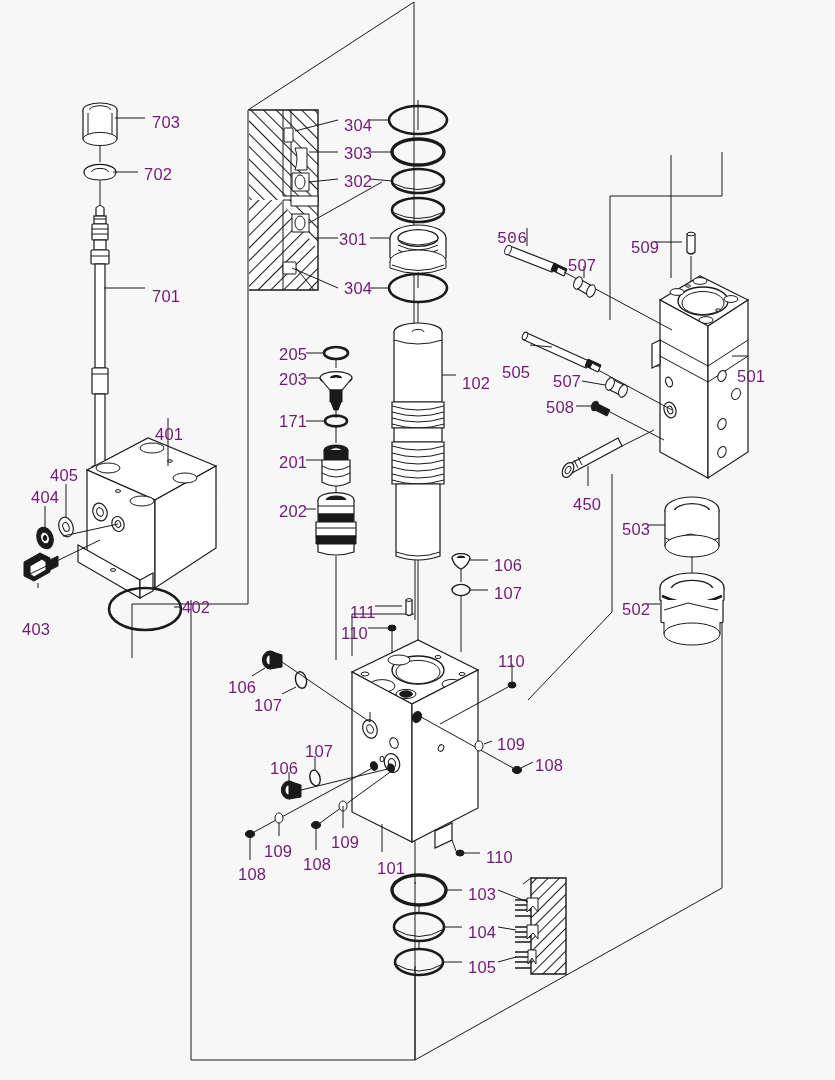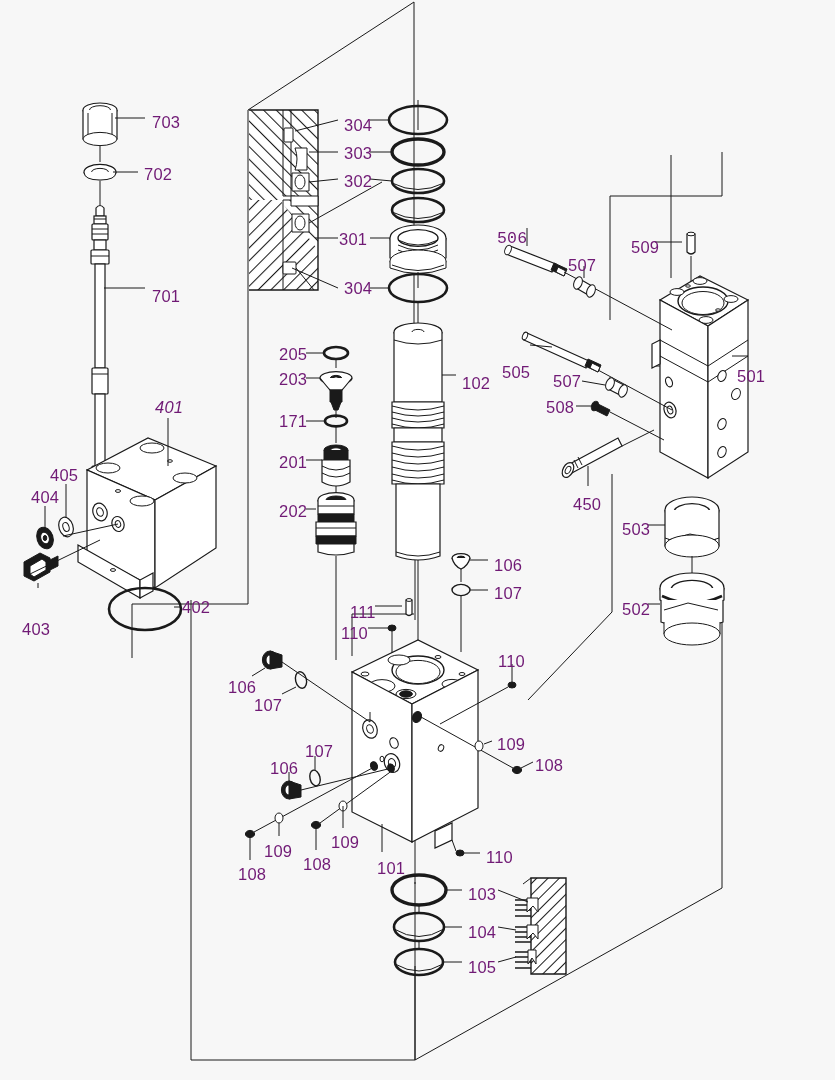--- a/index.html
+++ b/index.html
@@ -558,21 +558,21 @@
       <div class="lbl" style="left: 344px; top: 145px;">303</div>
       <div class="lbl" style="left: 344px; top: 173px;">302</div>
       <div class="lbl" style="left: 339px; top: 231px;">301</div>
       <div class="lbl" style="left: 344px; top: 280px;">304</div>
       <div class="lbl" style="left: 279px; top: 346px;">205</div>
       <div class="lbl" style="left: 279px; top: 371px;">203</div>
       <div class="lbl" style="left: 279px; top: 413px;">171</div>
       <div class="lbl" style="left: 279px; top: 454px;">201</div>
       <div class="lbl" style="left: 279px; top: 503px;">202</div>
       <div class="lbl" style="left: 462px; top: 375px;">102</div>
-      <div class="lbl" style="left: 155px; top: 399px; font-style: italic;">401</div>
+      <div class="lbl" style="left: 155px; top: 426px;">401</div>
       <div class="lbl" style="left: 50px; top: 467px;">405</div>
       <div class="lbl" style="left: 31px; top: 489px;">404</div>
       <div class="lbl" style="left: 22px; top: 597px; margin-top: 24px;">403</div>
       <div class="lbl" style="left: 182px; top: 599px;">402</div>
       <div class="lbl" style="left: 497px; top: 231px; font-family: Liberation Mono, monospace;">506</div>
       <div class="lbl" style="left: 568px; top: 257px;">507</div>
       <div class="lbl" style="left: 631px; top: 239px;">509</div>
       <div class="lbl" style="left: 502px; top: 340px; margin-top: 24px;">505</div>
       <div class="lbl" style="left: 553px; top: 373px;">507</div>
       <div class="lbl" style="left: 546px; top: 399px;">508</div>

